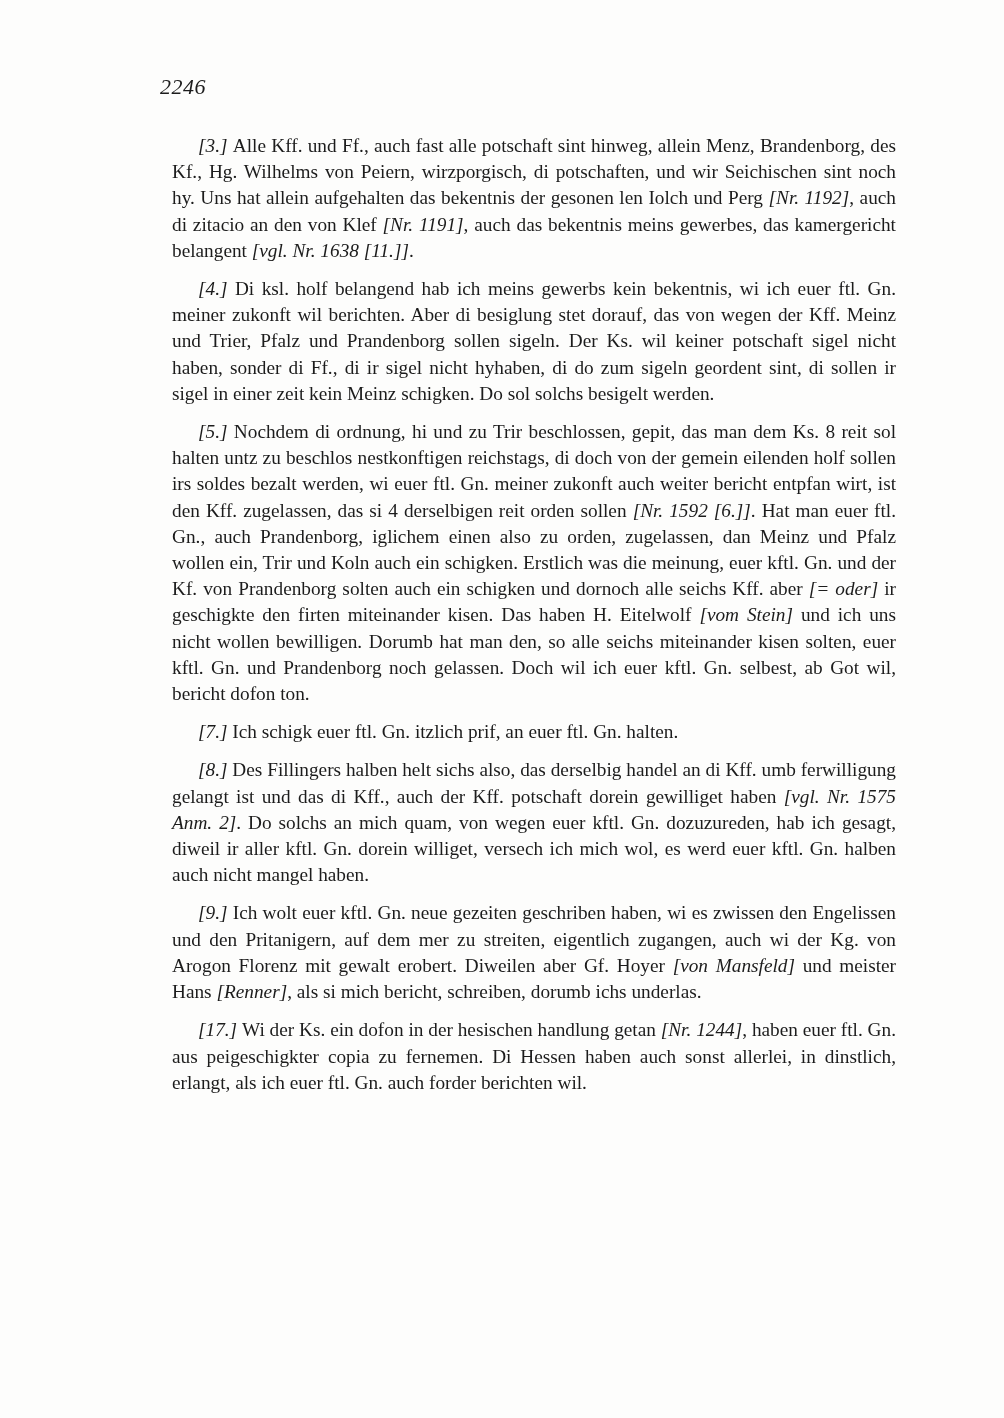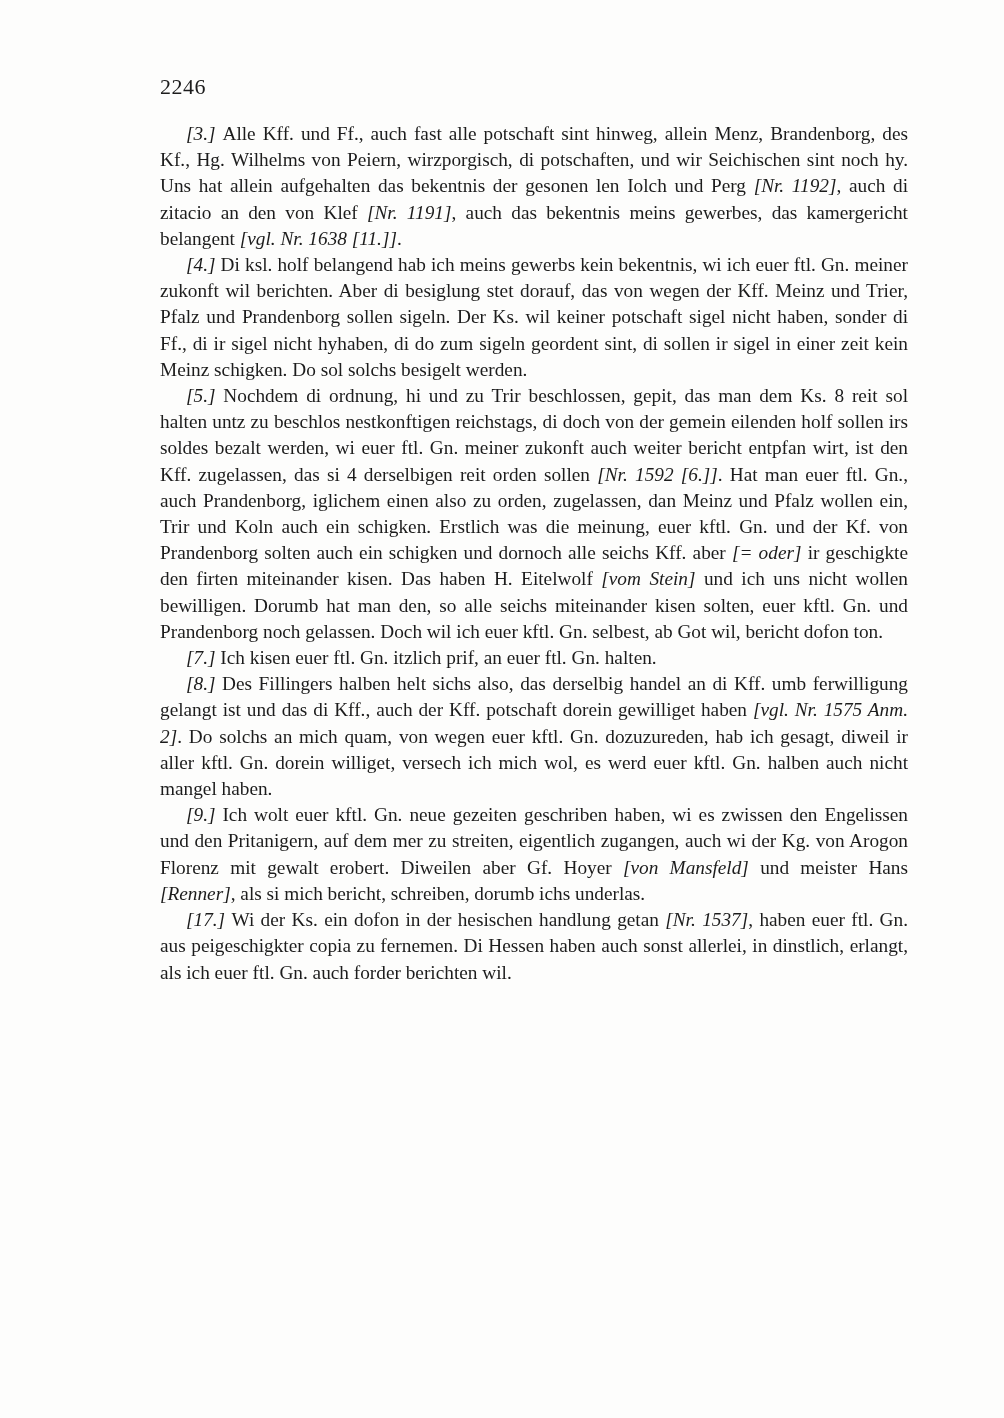--- a/index.html
+++ b/index.html
@@ -22,20 +22,21 @@
     left: 0;
     width: 1004px;
     height: 1418px;
   }
   .page-header {
     position: absolute;
     top: 74px;
     left: 160px;
     width: 748px;
     height: 28px;
+    font-style: italic;
   }
   .page-number {
     position: absolute;
     left: 0;
     top: 0;
     font-size: 22px;
     letter-spacing: 0.5px;
     color: #1c1c1c;
   }
   .running-head {
@@ -51,21 +52,21 @@
     position: absolute;
     top: 121px;
     left: 160px;
     width: 748px;
     font-size: 19.3px;
     line-height: 26.2px;
     text-align: justify;
     text-justify: inter-word;
   }
   .para {
-    margin: 0;
+    margin: 12px;
     padding: 0;
     text-indent: 26px;
   }
   .it {
     font-style: italic;
   }
   .rm {
     font-style: normal;
   }
 </style>
@@ -75,19 +76,19 @@
 <div class="page">
 
   <header class="page-header">
     <span class="page-number">2246</span>
   </header>
 
   <main class="text-block">
       <p class="para"><span class="it">[3.] </span><span class="rm">Alle Kff. und Ff., auch fast alle potschaft sint hinweg, allein Menz, Brandenborg, des Kf., Hg. Wilhelms von Peiern, wirzporgisch, di potschaften, und wir Seichischen sint noch hy. Uns hat allein aufgehalten das bekentnis der gesonen len Iolch und Perg </span><span class="it">[Nr. 1192]</span><span class="rm">, auch di zitacio an den von Klef </span><span class="it">[Nr. 1191]</span><span class="rm">, auch das bekentnis meins gewerbes, das kamergericht belangent </span><span class="it">[vgl. Nr. 1638 [11.]]</span><span class="rm">.</span></p>
       <p class="para"><span class="it">[4.] </span><span class="rm">Di ksl. holf belangend hab ich meins gewerbs kein bekentnis, wi ich euer ftl. Gn. meiner zukonft wil berichten. Aber di besiglung stet dorauf, das von wegen der Kff. Meinz und Trier, Pfalz und Prandenborg sollen sigeln. Der Ks. wil keiner potschaft sigel nicht haben, sonder di Ff., di ir sigel nicht hyhaben, di do zum sigeln geordent sint, di sollen ir sigel in einer zeit kein Meinz schigken. Do sol solchs besigelt werden.</span></p>
       <p class="para"><span class="it">[5.] </span><span class="rm">Nochdem di ordnung, hi und zu Trir beschlossen, gepit, das man dem Ks. 8 reit sol halten untz zu beschlos nestkonftigen reichstags, di doch von der gemein eilenden holf sollen irs soldes bezalt werden, wi euer ftl. Gn. meiner zukonft auch weiter bericht entpfan wirt, ist den Kff. zugelassen, das si 4 derselbigen reit orden sollen </span><span class="it">[Nr. 1592 [6.]]</span><span class="rm">. Hat man euer ftl. Gn., auch Prandenborg, iglichem einen also zu orden, zugelassen, dan Meinz und Pfalz wollen ein, Trir und Koln auch ein schigken. Erstlich was die meinung, euer kftl. Gn. und der Kf. von Prandenborg solten auch ein schigken und dornoch alle seichs Kff. aber </span><span class="it">[= oder]</span><span class="rm"> ir geschigkte den firten miteinander kisen. Das haben H. Eitelwolf </span><span class="it">[vom Stein]</span><span class="rm"> und ich uns nicht wollen bewilligen. Dorumb hat man den, so alle seichs miteinander kisen solten, euer kftl. Gn. und Prandenborg noch gelassen. Doch wil ich euer kftl. Gn. selbest, ab Got wil, bericht dofon ton.</span></p>
-      <p class="para"><span class="it">[7.] </span><span class="rm">Ich kisen euer ftl. Gn. itzlich prif, an euer ftl. Gn. halten.</span></p>
+      <p class="para"><span class="it">[7.] </span><span class="rm">Ich schigk euer ftl. Gn. itzlich prif, an euer ftl. Gn. halten.</span></p>
       <p class="para"><span class="it">[8.] </span><span class="rm">Des Fillingers halben helt sichs also, das derselbig handel an di Kff. umb ferwilligung gelangt ist und das di Kff., auch der Kff. potschaft dorein gewilliget haben </span><span class="it">[vgl. Nr. 1575 Anm. 2]</span><span class="rm">. Do solchs an mich quam, von wegen euer kftl. Gn. dozuzureden, hab ich gesagt, diweil ir aller kftl. Gn. dorein williget, versech ich mich wol, es werd euer kftl. Gn. halben auch nicht mangel haben.</span></p>
       <p class="para"><span class="it">[9.] </span><span class="rm">Ich wolt euer kftl. Gn. neue gezeiten geschriben haben, wi es zwissen den Engelissen und den Pritanigern, auf dem mer zu streiten, eigentlich zugangen, auch wi der Kg. von Arogon Florenz mit gewalt erobert. Diweilen aber Gf. Hoyer </span><span class="it">[von Mansfeld]</span><span class="rm"> und meister Hans </span><span class="it">[Renner]</span><span class="rm">, als si mich bericht, schreiben, dorumb ichs underlas.</span></p>
-      <p class="para"><span class="it">[17.] </span><span class="rm">Wi der Ks. ein dofon in der hesischen handlung getan </span><span class="it">[Nr. 1537]</span><span class="rm">, haben euer ftl. Gn. aus peigeschigkter copia zu fernemen. Di Hessen haben auch sonst allerlei, in dinstlich, erlangt, als ich euer ftl. Gn. auch forder berichten wil.</span></p>
+      <p class="para"><span class="it">[17.] </span><span class="rm">Wi der Ks. ein dofon in der hesischen handlung getan </span><span class="it">[Nr. 1244]</span><span class="rm">, haben euer ftl. Gn. aus peigeschigkter copia zu fernemen. Di Hessen haben auch sonst allerlei, in dinstlich, erlangt, als ich euer ftl. Gn. auch forder berichten wil.</span></p>
     </main>
 
 </div>
 
 </body></html>

